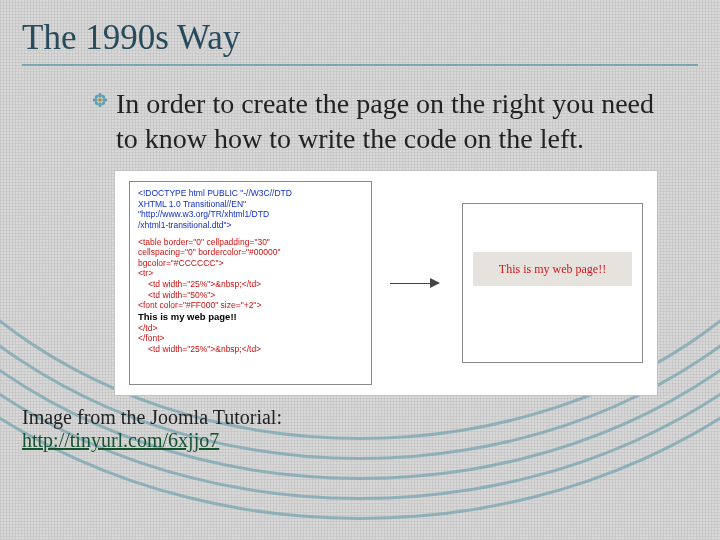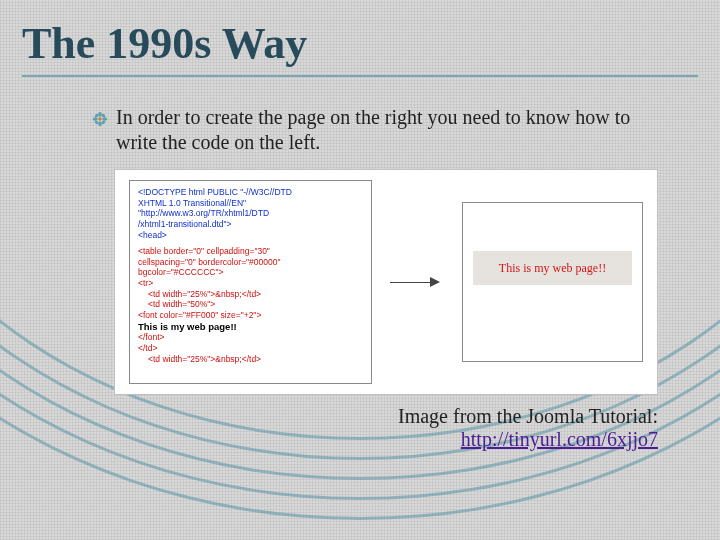--- a/index.html
+++ b/index.html
@@ -32,44 +32,44 @@
     border-radius: 50%;
   }
   .slide {
     position: relative;
     z-index: 1;
     width: 720px;
     height: 540px;
     padding: 18px 22px 14px 22px;
   }
   .title {
-    font-size: 44px;
+    font-size: 35px;
     color: #274b5a;
-    font-weight: 700;
+    font-weight: 400;
     border-bottom: 2px solid #7aa6b3;
     padding-bottom: 6px;
-    margin-bottom: 28px;
+    margin-bottom: 20px;
   }
   .bullet-row {
     display: flex;
     align-items: flex-start;
     margin-left: 70px;
     margin-right: 30px;
     margin-bottom: 14px;
     gap: 8px;
   }
   .flower {
     width: 16px; height: 16px;
     flex: 0 0 16px;
     margin-top: 6px;
     display: flex; align-items: center; justify-content: center;
   }
   .flower svg { width: 16px; height: 16px; }
   .bullet-text {
-    font-size: 20px;
+    font-size: 28px;
     color: #222;
     line-height: 1.25;
   }
   .figure {
     background: #ffffff;
     margin: 4px 40px 10px 92px;
     border: 1px solid #c0c0c0;
     display: flex;
     align-items: center;
     padding: 10px 14px;
@@ -120,26 +120,25 @@
     display: flex;
     align-items: center;
     justify-content: center;
     font-family: 'Times New Roman', serif;
     font-size: 12px;
     color: #d01818;
     margin-top: 34px;
   }
   .credit {
     margin: 10px 40px 0 0;
-    text-align: right;
     font-size: 20px;
     color: #222;
   }
   .credit a {
-    color: #4c1d95;
+    color: #14532d;
   }
 </style>
 </head>
 <body>
 
 <div class="hatch"></div>
 <div class="arcs">
   <div style="inset:0"></div>
   <div style="inset:20px"></div>
   <div style="inset:40px"></div>
@@ -169,32 +168,31 @@
     </span>
     <div class="bullet-text">In order to create the page on the right you need to know how to write the code on the left.</div>
   </div>
 
   <div class="figure">
     <div class="code-pane">
       <div class="blue">&lt;!DOCTYPE html PUBLIC "-//W3C//DTD</div>
       <div class="blue">XHTML 1.0 Transitional//EN"</div>
       <div class="blue">"http://www.w3.org/TR/xhtml1/DTD</div>
       <div class="blue">/xhtml1-transitional.dtd"&gt;</div>
-      <div class="blue">&lt;head&gt;</div>
       <div style="height:6px"></div>
       <div class="red">&lt;table border="0" cellpadding="30"</div>
       <div class="red">cellspacing="0" bordercolor="#00000"</div>
       <div class="red">bgcolor="#CCCCCC"&gt;</div>
       <div class="red">&lt;tr&gt;</div>
       <div class="red" style="padding-left:10px">&lt;td width="25%"&gt;&amp;nbsp;&lt;/td&gt;</div>
       <div class="red" style="padding-left:10px">&lt;td width="50%"&gt;</div>
       <div class="red">&lt;font color="#FF000" size="+2"&gt;</div>
       <div class="bold">This is my web page!!</div>
+      <div class="red">&lt;/td&gt;</div>
       <div class="red">&lt;/font&gt;</div>
-      <div class="red">&lt;/td&gt;</div>
       <div class="red" style="padding-left:10px">&lt;td width="25%"&gt;&amp;nbsp;&lt;/td&gt;</div>
 
     </div>
 
     <div class="arrow">
       <div class="arrow-line"></div>
       <div class="arrow-head"></div>
     </div>
 
     <div class="render-pane">

